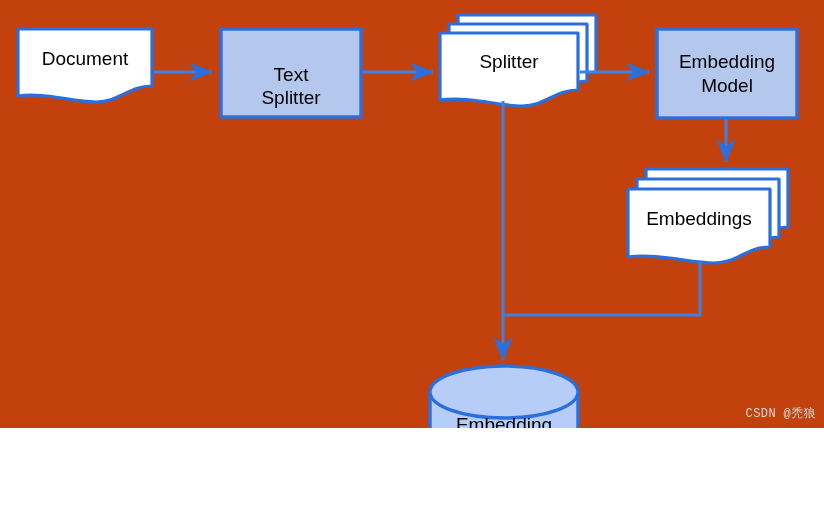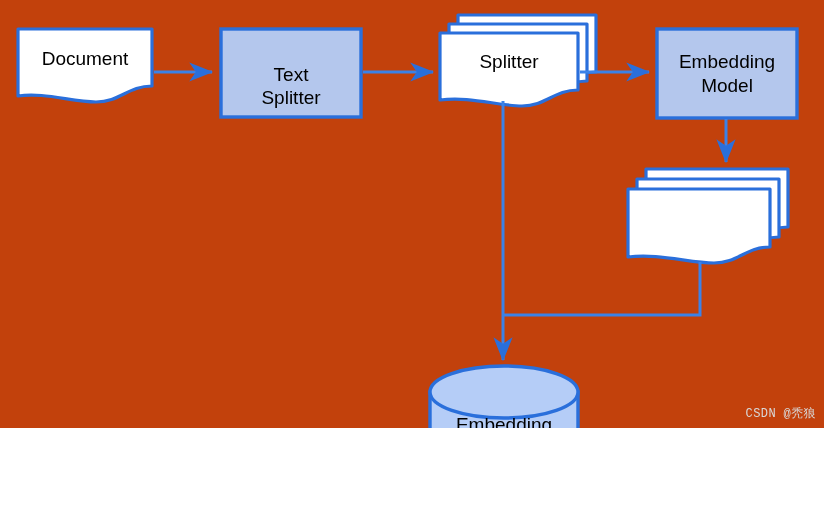--- a/index.html
+++ b/index.html
@@ -164,19 +164,20 @@
   <div class="node-label" style="left:18px; top:28px; width:134px; height:62px;">Document</div>
 
   <div class="node-label" style="left:221px; top:42px; width:140px; height:88px;">Text
 Splitter</div>
 
   <div class="node-label" style="left:440px; top:33px; width:138px; height:58px;">Splitter</div>
 
   <div class="node-label" style="left:657px; top:29px; width:140px; height:89px;">Embedding
 Model</div>
 
+  <div class="node-label" style="left:628px; top:190px; width:142px; height:58px;">Embeddings</div>
 
   <div class="node-label" style="left:430px; top:392px; width:148px; height:88px;">Embedding
 Store</div>
 
   <div class="watermark">CSDN @秃狼</div>
 
 </div>
 
 </body></html>

